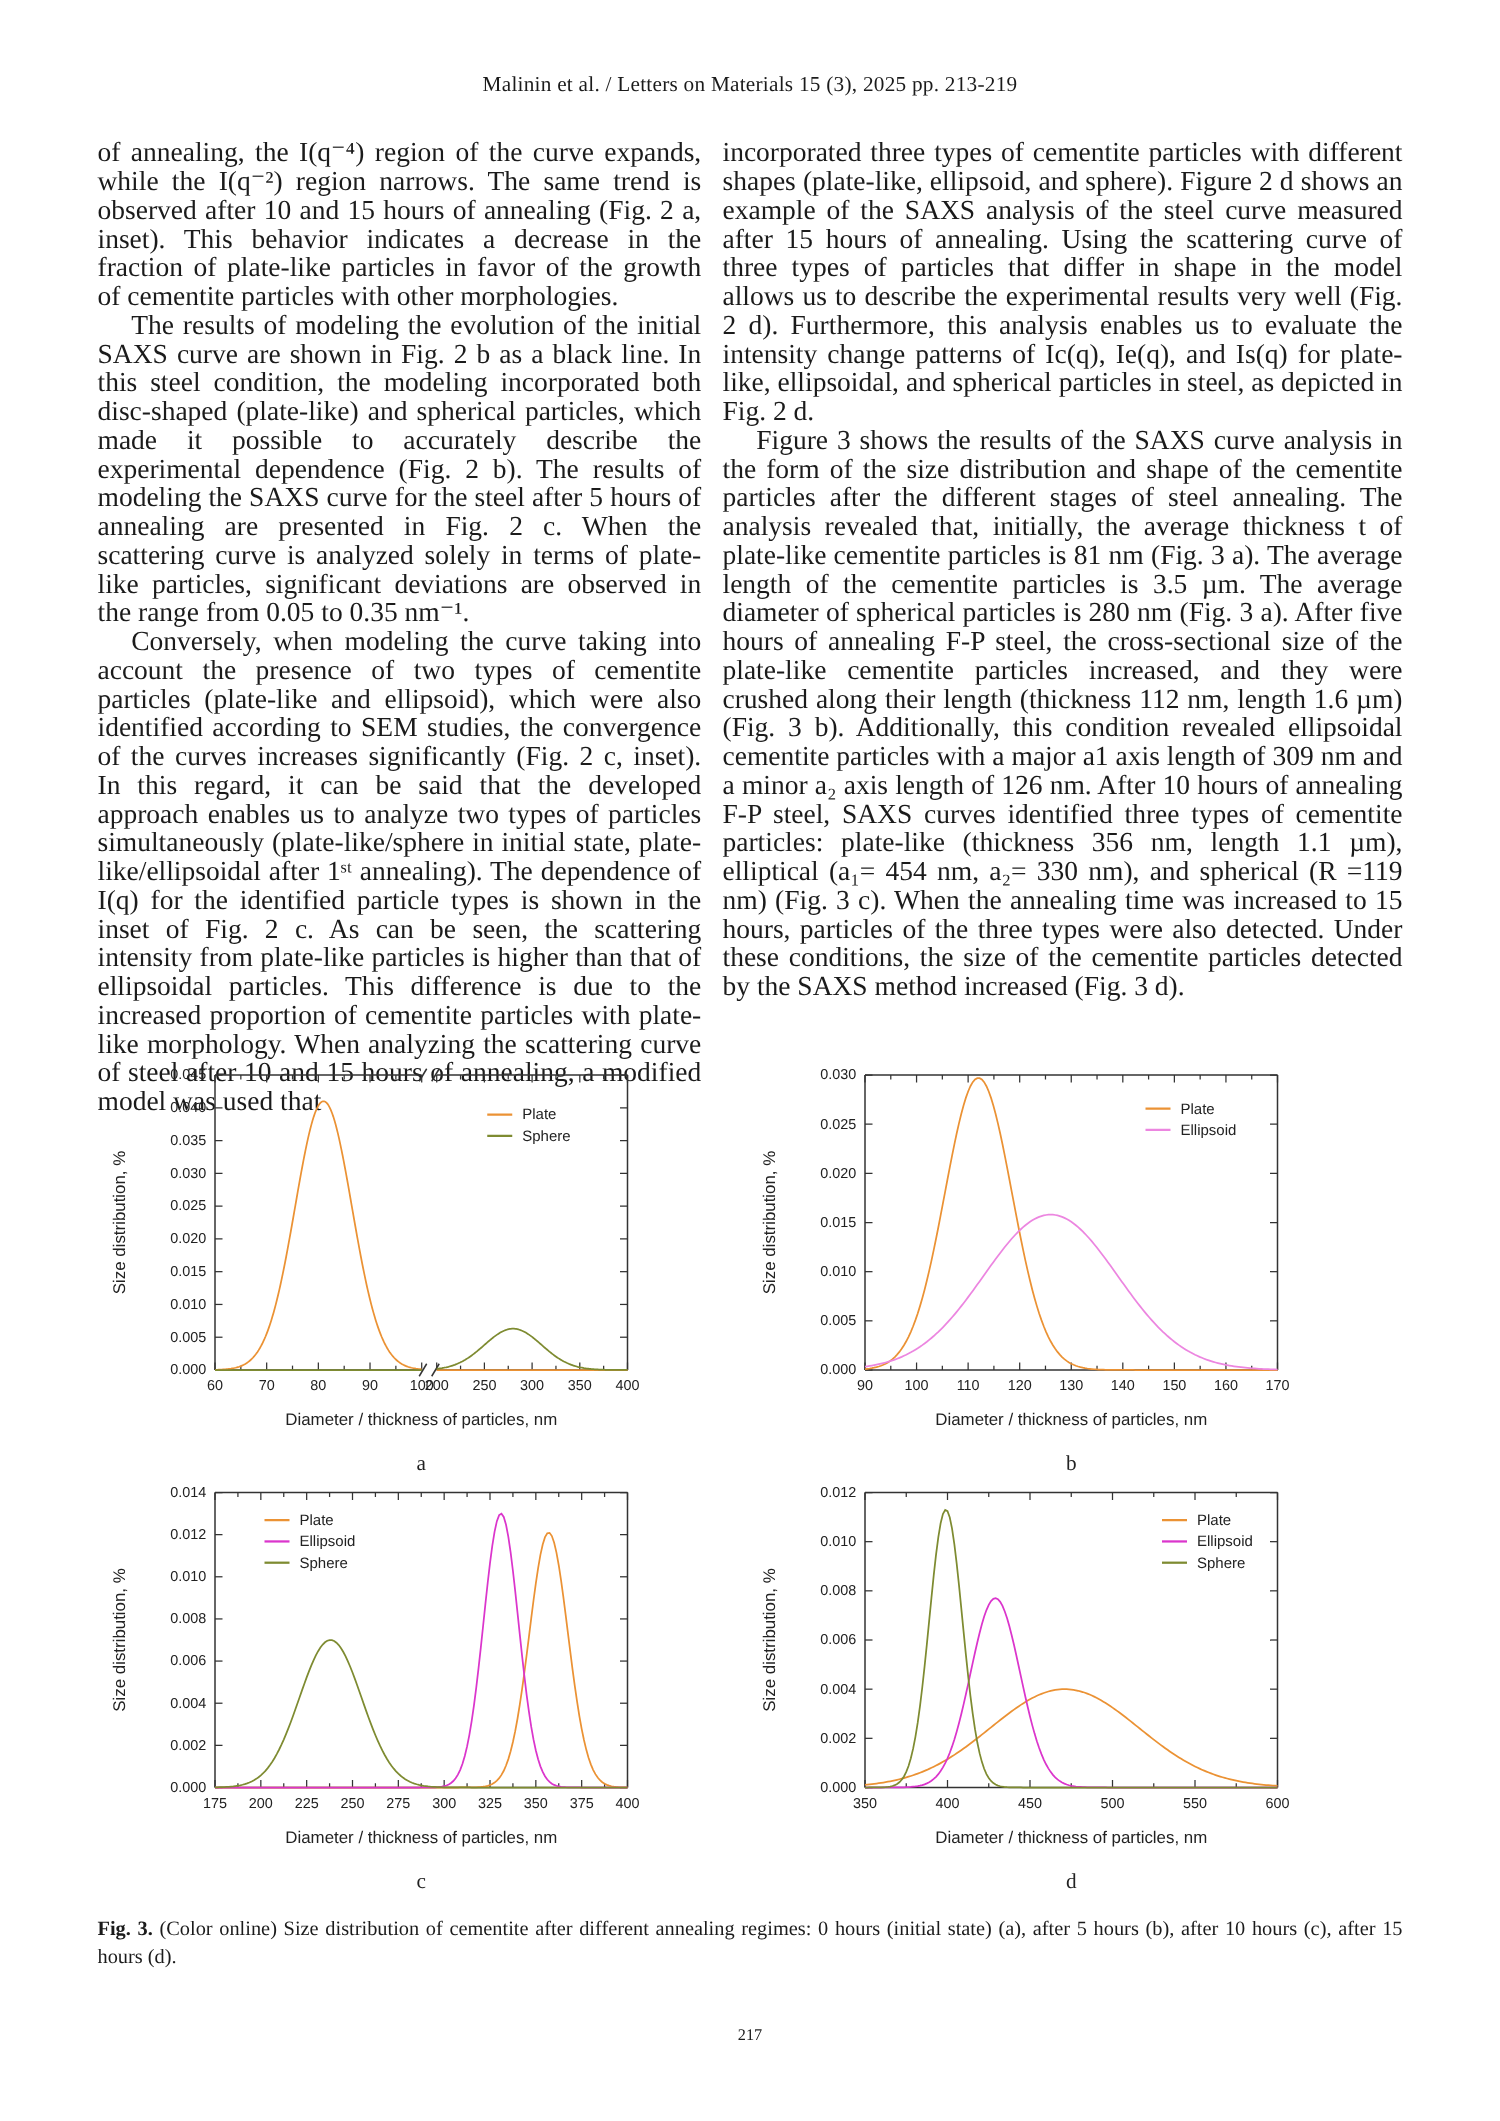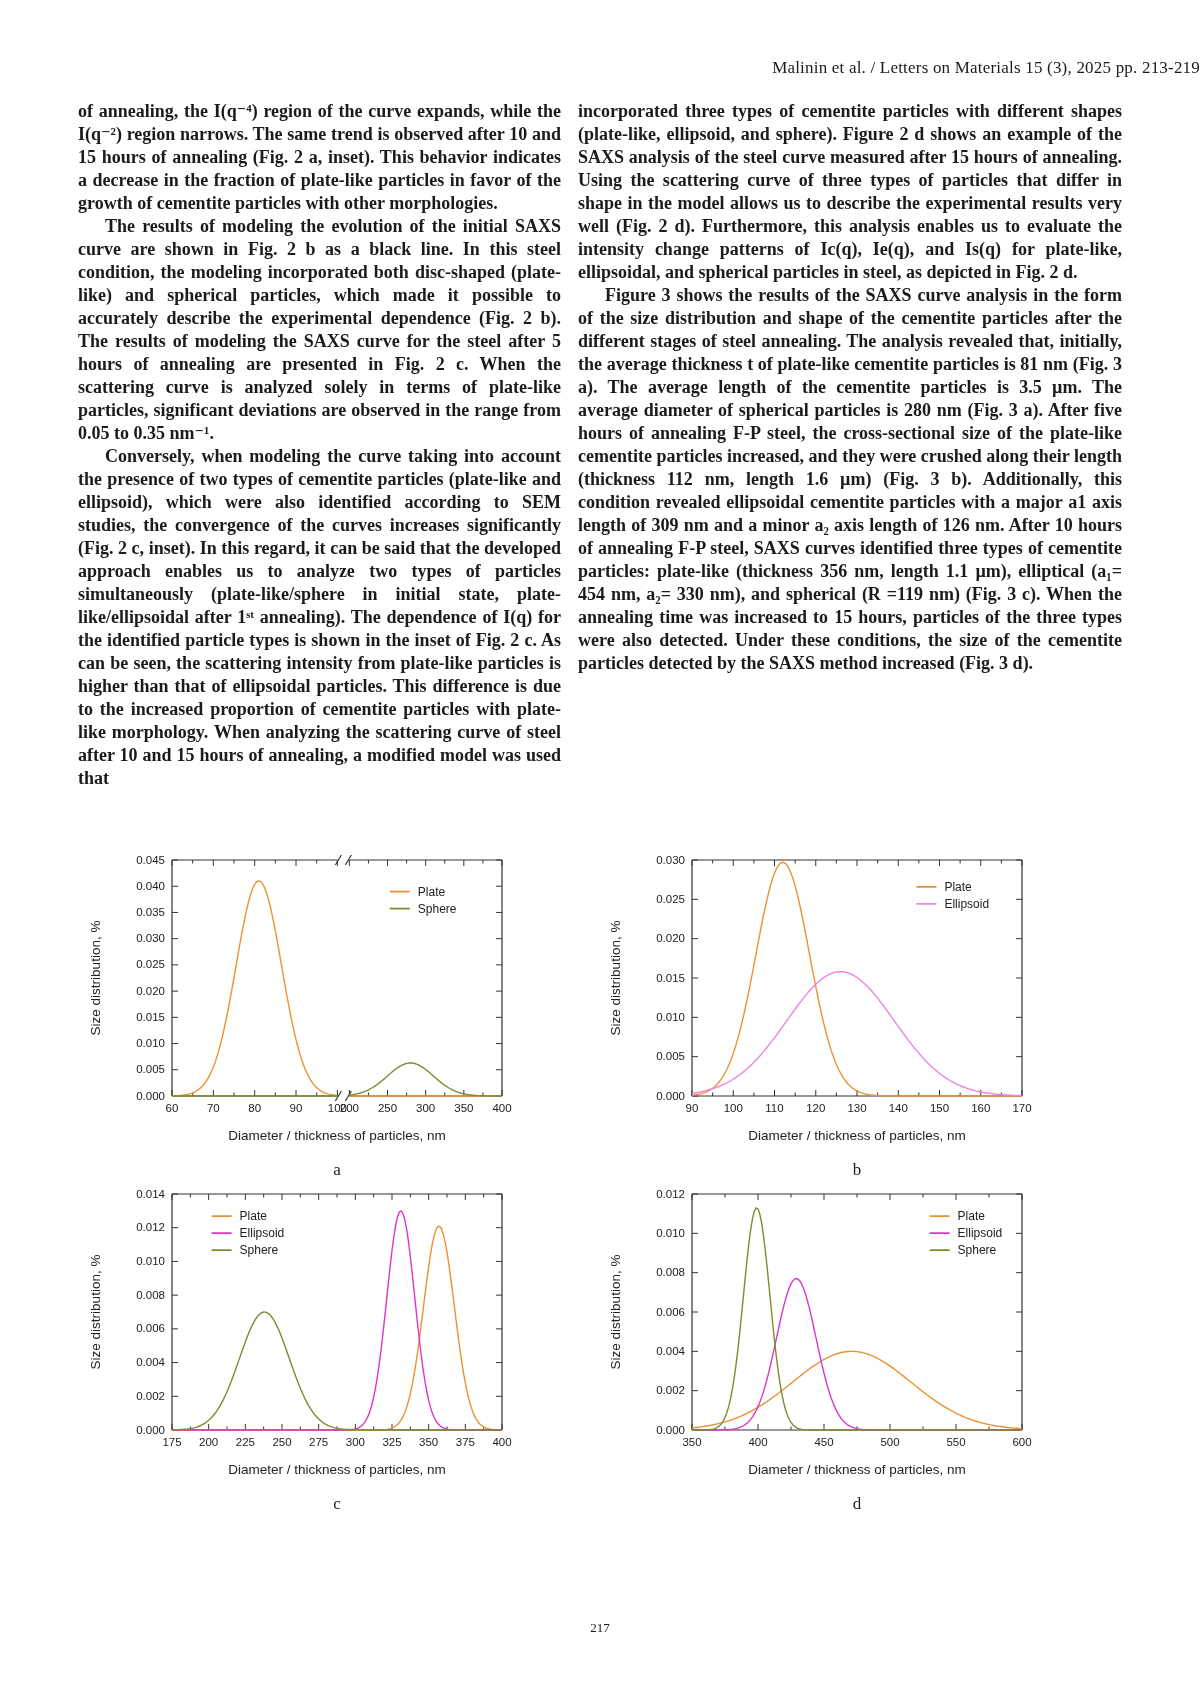--- a/index.html
+++ b/index.html
@@ -2,24 +2,24 @@
 <html><head>
 <meta charset="utf-8">
 <style>
   html,body{margin:0;padding:0;background:#e9e9e9;}
   .page{
     position:relative;width:1200px;height:1697px;background:#ffffff;
     margin:0 auto;overflow:hidden;
     font-family:"Liberation Serif","DejaVu Serif",serif;color:#1b1b1b;
   }
   .journal-header{
-    position:absolute;top:58px;left:0;width:100%;text-align:right;
+    position:absolute;top:58px;left:0;width:100%;text-align:center;
     font-size:17px;letter-spacing:.2px;
   }
-  .text-col{position:absolute;top:100px;text-align:justify;font-size:18px;line-height:23px;font-weight:bold;}
+  .text-col{position:absolute;top:110px;text-align:justify;font-size:22px;line-height:23px;}
   .text-col-left{left:78px;width:483px;}
   .text-col-right{left:578px;width:544px;}
   .para{margin:0;}
   .para.ind{text-indent:27px;}
   .chart-box{position:absolute;width:480px;}
   .chart-a{left:80px;top:846px;}
   .chart-b{left:600px;top:846px;}
   .chart-c{left:80px;top:1180px;}
   .chart-d{left:600px;top:1180px;}
   .chart-letter{
@@ -393,16 +393,17 @@
           <line x1="329.6" y1="53.16" x2="349.6" y2="53.16" stroke="#DB35CC" stroke-width="1.8"></line>
           <text x="357.6" y="57.16" class="legend-text">Ellipsoid</text>
           <line x1="329.6" y1="70.16" x2="349.6" y2="70.16" stroke="#7E8B31" stroke-width="1.8"></line>
           <text x="357.6" y="74.16" class="legend-text">Sphere</text>
           <text x="257" y="294" text-anchor="middle" class="axis-label">Diameter / thickness of particles, nm</text>
           <text x="20" y="132" text-anchor="middle" class="axis-label" transform="rotate(-90 20 132)">Size distribution, %</text>
         </svg></div>
     <div class="chart-letter">d</div>
   </div>
 
+  <div class="fig-caption"><span class="cap-label">Fig. 3.</span><span> (Color online) Size distribution of cementite after different annealing regimes: 0 hours (initial state) (a), after 5 hours (b), after 10 hours (c), after 15 hours (d).</span></div>
 
   <div class="page-number">217</div>
 
 </div>
 
 </body></html>

